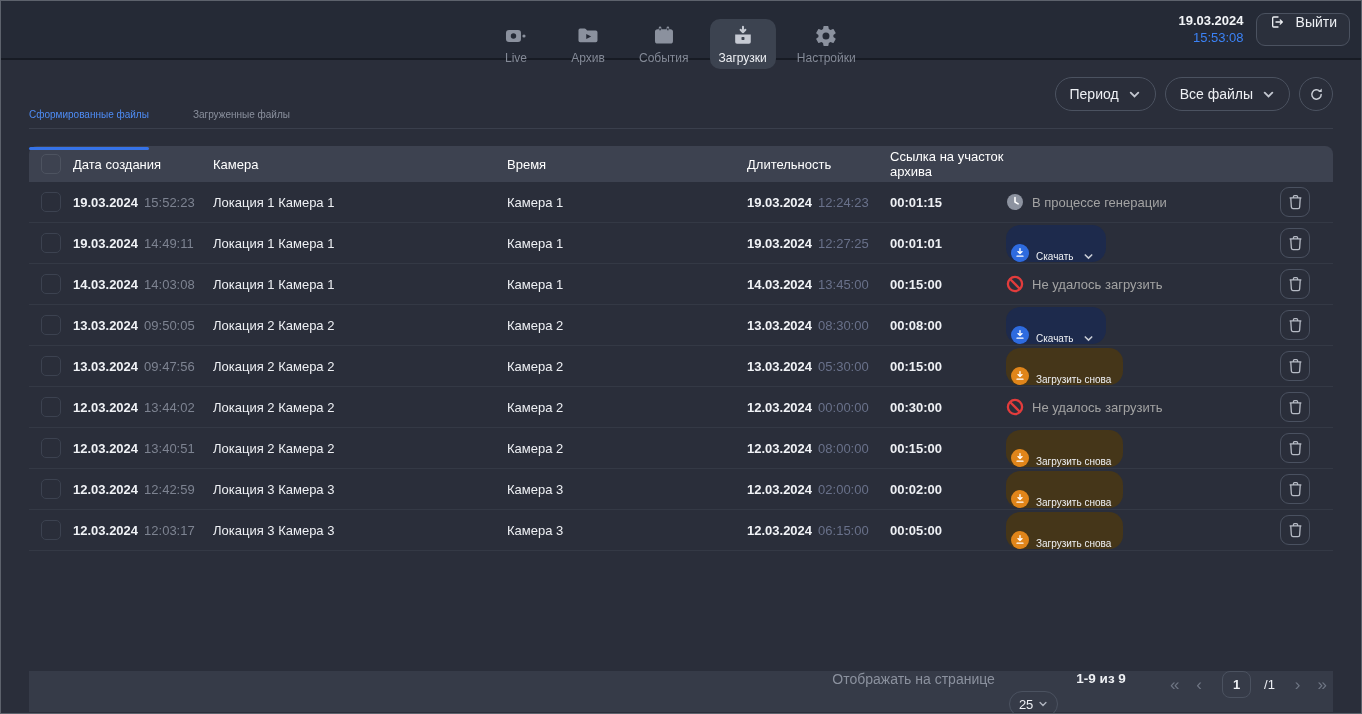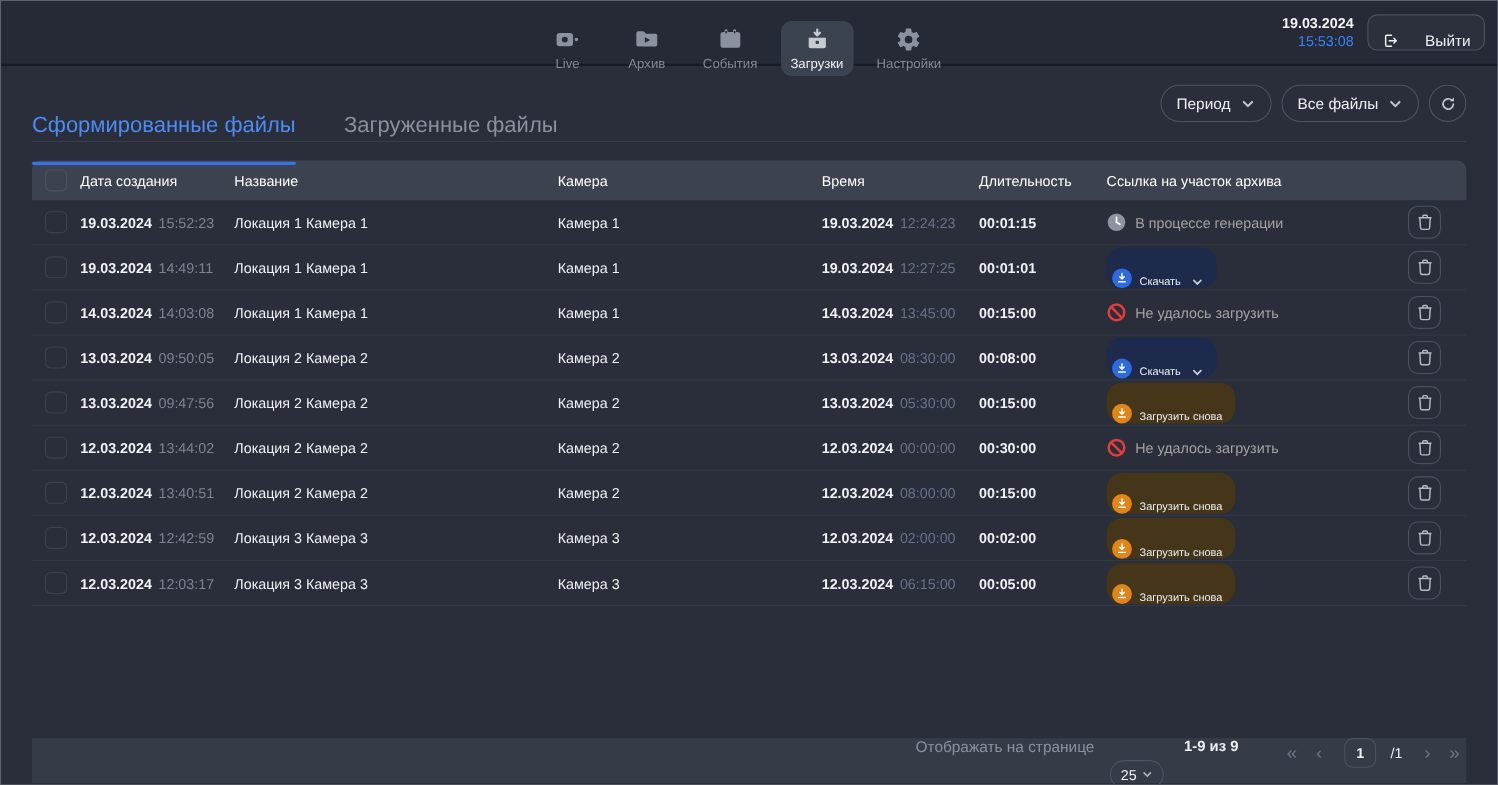--- a/index.html
+++ b/index.html
@@ -26,33 +26,33 @@
   .nav-item .nicon{height:24px;display:flex;align-items:center;justify-content:center;color:#8b919e;}
   .nav-item .nlabel{font-size:12px;margin-top:3px;white-space:nowrap;}
   .nav-item.active{background:#3c4350;}
   .nav-item.active .nicon{color:#c6cad3;}
   .nav-item.active .nlabel{color:#eef0f4;}
   .topbar-right{margin-left:auto;display:flex;align-items:center;padding-right:11px;}
   .clock{ text-align:right;margin-right:12px;line-height:1.25;}
   .clock .date{font-size:13px;font-weight:700;color:#f2f4f7;}
   .clock .time{font-size:13px;color:#3b82f6;}
   .logout-btn{
-    display:flex;align-items:flex-end;gap:24px;height:33px;padding:0 12px;
+    display:flex;align-items:flex-start;gap:11px;height:33px;padding:0 12px;
     background:rgba(255,255,255,0.03);border:1px solid #4b5260;border-radius:9px;
     color:#eef0f4;font-size:14px;font-family:inherit;cursor:pointer;
   }
   
   .content{padding:0 28px;}
   .tabs-row{
     height:68px;display:flex;align-items:center;justify-content:space-between;
     border-bottom:1px solid #3a3f4c;
   }
   .tabs{display:flex;gap:44px;height:100%;align-items:center;}
   .tab{
-    position:relative;font-size:20px;color:#8a909d;cursor:pointer;
+    position:relative;font-size:10px;color:#8a909d;cursor:pointer;
     height:100%;display:flex;align-items:center;margin-top:40px;
   }
   .tab.active{color:#4e8cf5;}
   .tab.active::after{
     content:"";position:absolute;left:0;right:0;bottom:-2px;height:3px;
     background:#3673e8;border-radius:2px;
   }
   .filters{display:flex;align-items:center;gap:9px;}
   .pill{
     display:flex;align-items:center;gap:9px;height:34px;padding:0 14px;
@@ -230,21 +230,20 @@
       </button>
     </div>
   </div>
 
   <section class="table">
     <div class="grid thead">
       <div class="hcell c-check">
           <span class="checkbox hdr"></span>
         </div>
       <div class="hcell">Дата создания</div>
-      <div class="hcell">Название</div>
       <div class="hcell">Камера</div>
       <div class="hcell">Время</div>
       <div class="hcell">Длительность</div>
       <div class="hcell">Ссылка на участок архива</div>
       <div class="hcell"></div>
     </div>
     <div id="table-body">
         <div class="grid tr">
           <div class="cell c-check">
             <span class="checkbox"></span>

